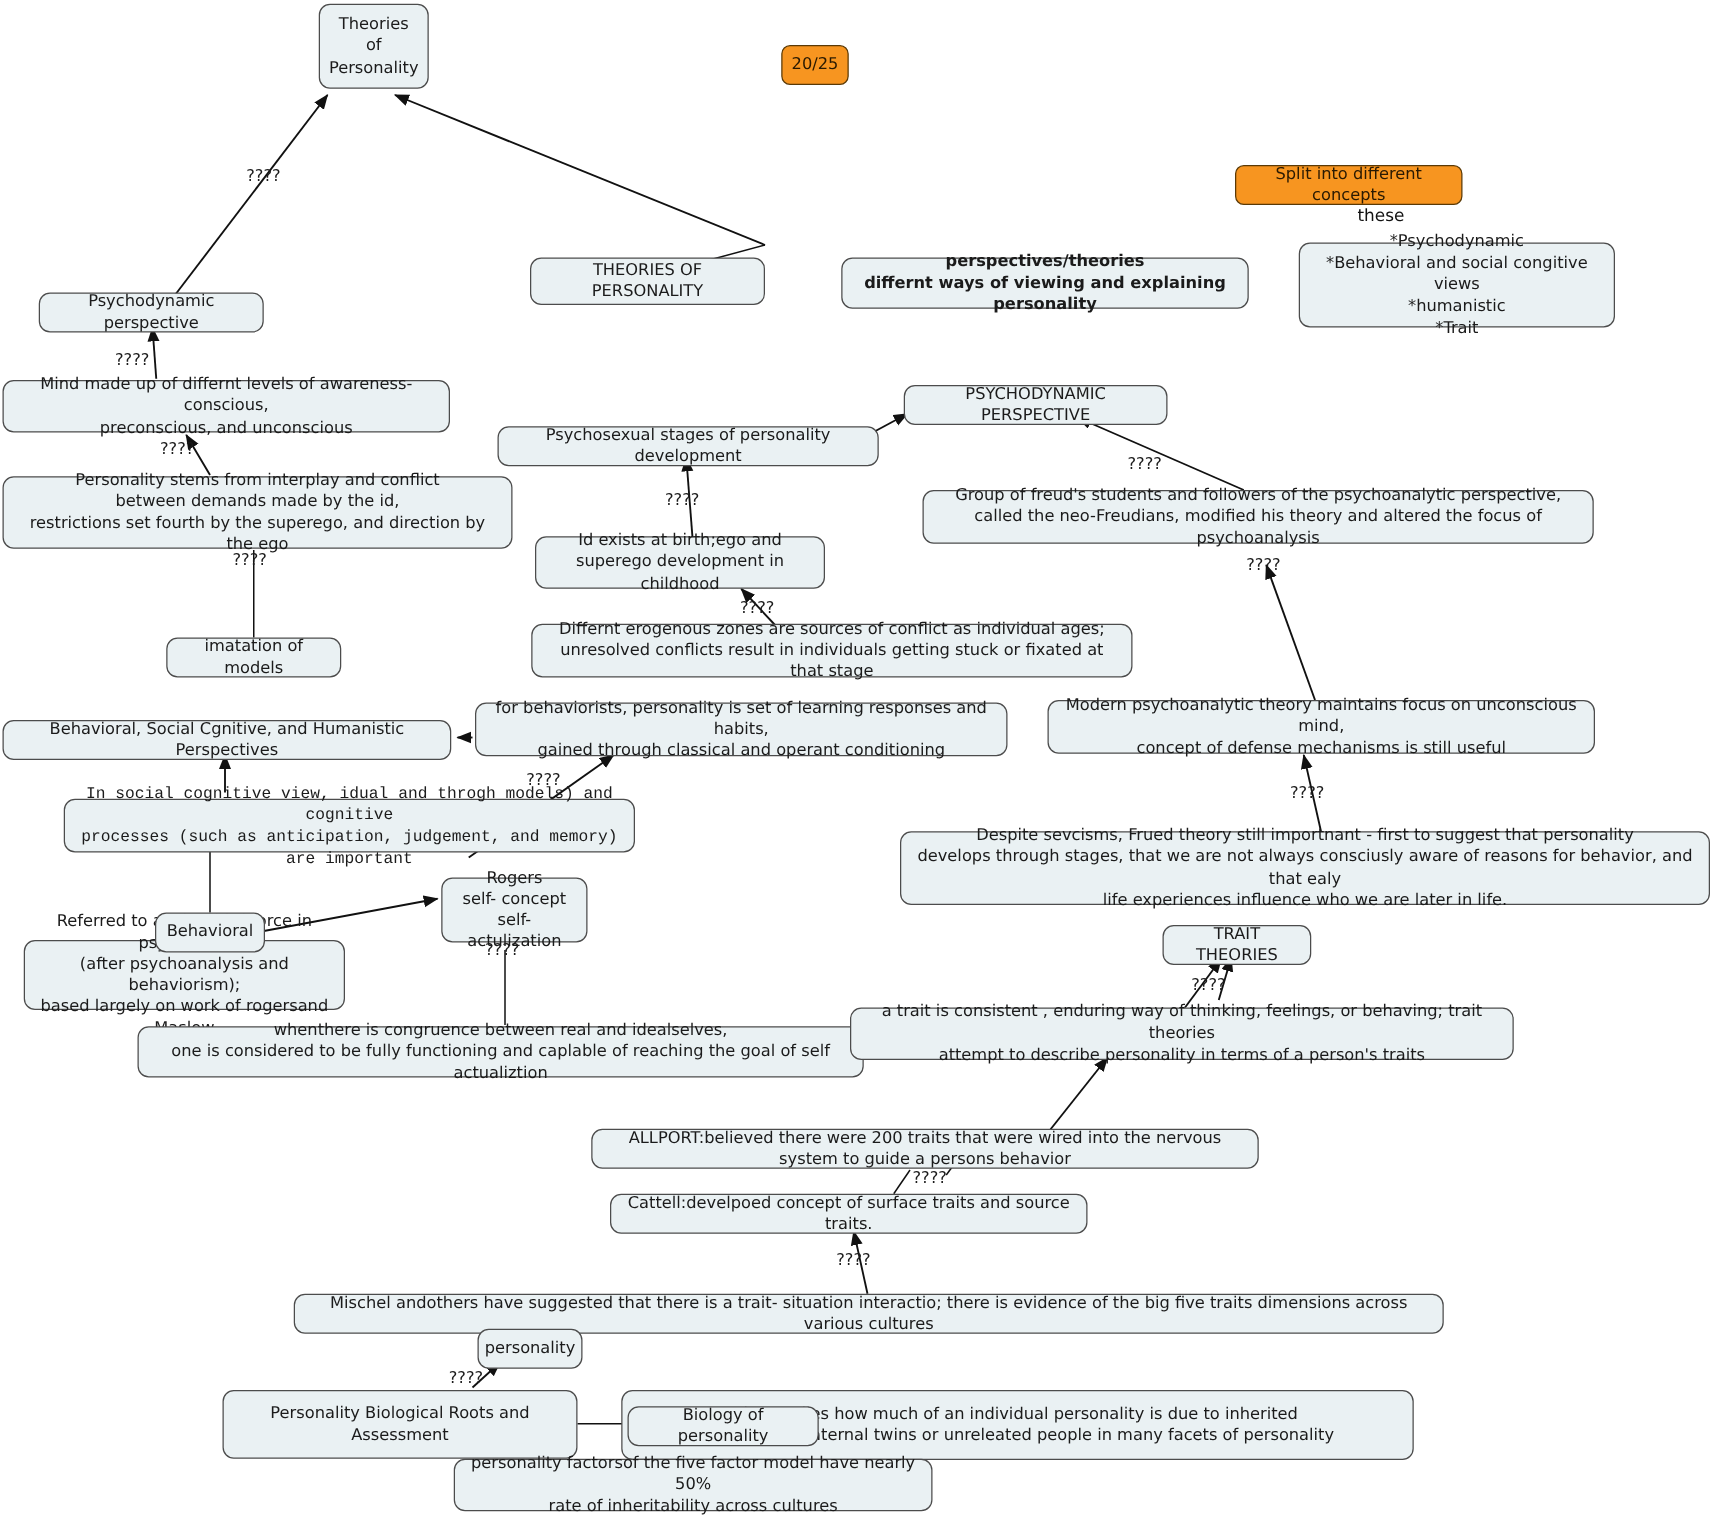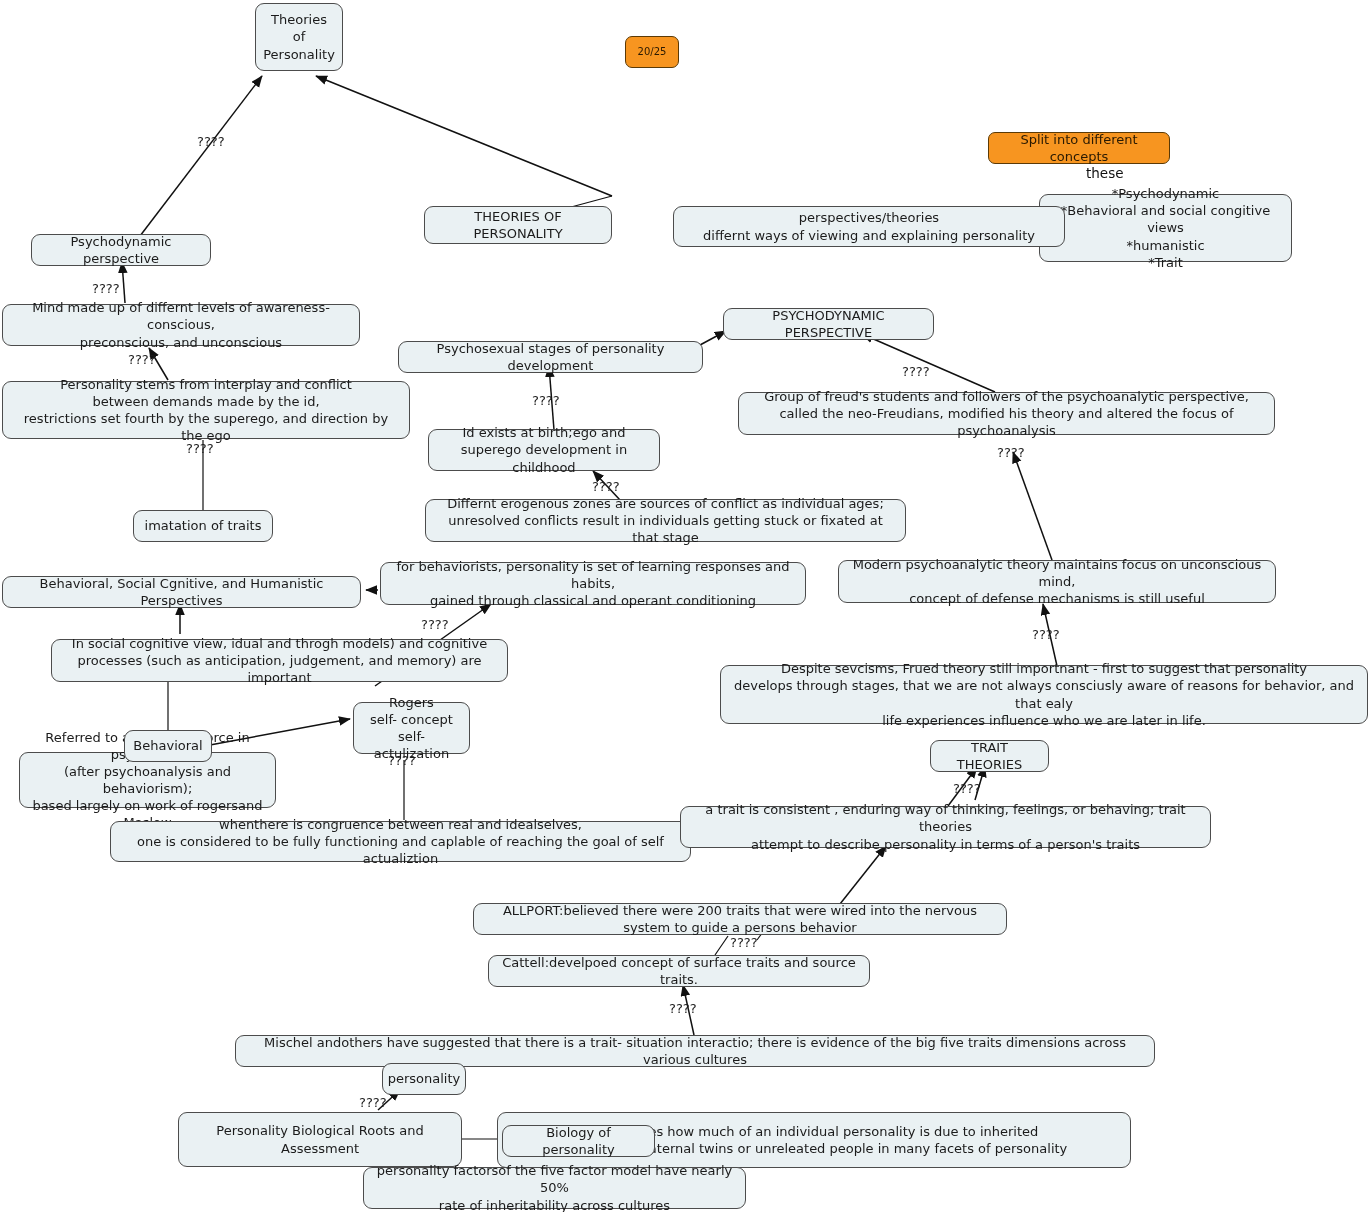--- a/index.html
+++ b/index.html
@@ -52,21 +52,21 @@
     border: 1px solid #5b3a06;
     color: #2a1a02;
     border-radius: 7px;
     font-size: 13px;
   }
   .node.badge {
     background: #f79520;
     border: 1px solid #5b3a06;
     color: #2a1a02;
     border-radius: 7px;
-    font-size: 10px;
+    font-size: 13px;
   }
   .node.overlap {
     z-index: 4;
   }
   .edge-label {
     position: absolute;
     font-size: 13px;
     color: #1b1b1b;
     z-index: 3;
     background: transparent;
@@ -159,37 +159,37 @@
   <div class="free-text" style="left:1086px; top:165px;">these</div>
 
   <div class="node" style="left:1039px; top:194px; width:253px; height:68px;">*Psychodynamic
 *Behavioral and social congitive views
 *humanistic
 *Trait</div>
 
 
   <div class="node" style="left:424px; top:206px; width:188px; height:38px;">THEORIES OF PERSONALITY</div>
 
-  <div class="node" style="left:673px; top:206px; width:392px; height:41px;">perspectives/theories
+  <div class="node" style="left:673px; top:206px; width:326px; height:41px;font-weight:bold;">perspectives/theories
 differnt ways of viewing and explaining personality</div>
 
   <div class="node" style="left:31px; top:234px; width:180px; height:27px;">Psychodynamic perspective</div>
 
   <div class="edge-label" style="left:197px; top:134px;">????</div>
 
   <div class="node" style="left:2px; top:304px; width:358px; height:42px;">Mind made up of differnt levels of awareness-conscious,
 preconscious, and unconscious</div>
   <div class="edge-label" style="left:92px; top:281px;">????</div>
 
   <div class="node" style="left:2px; top:381px; width:408px; height:58px;">Personality stems from interplay and conflict
 between demands made by the id,
 restrictions set fourth by the superego, and direction by the ego</div>
   <div class="edge-label" style="left:128px; top:352px;">????</div>
 
-  <div class="node" style="left:133px; top:510px; width:140px; height:26px;">imatation of traits</div>
+  <div class="node" style="left:133px; top:510px; width:140px; height:26px;">imatation of models</div>
   <div class="edge-label" style="left:186px; top:441px;">????</div>
 
   <div class="node" style="left:398px; top:341px; width:305px; height:26px;">Psychosexual stages of personality development</div>
 
   <div class="node" style="left:723px; top:308px; width:211px; height:25px;">PSYCHODYNAMIC PERSPECTIVE</div>
 
   <div class="node" style="left:428px; top:429px; width:232px; height:42px;">Id exists at birth;ego and
 superego development in childhood</div>
   <div class="edge-label" style="left:532px; top:393px;">????</div>
 
@@ -203,21 +203,21 @@
 
   <div class="node" style="left:838px; top:560px; width:438px; height:43px;">Modern psychoanalytic theory maintains focus on unconscious mind,
 concept of defense mechanisms is still useful</div>
   <div class="edge-label" style="left:997px; top:445px;">????</div>
 
   <div class="node" style="left:2px; top:576px; width:359px; height:28px;">Behavioral, Social Cgnitive, and Humanistic Perspectives</div>
 
   <div class="node" style="left:380px; top:562px; width:426px; height:43px;">for behaviorists, personality is set of learning responses and habits,
 gained through classical and operant conditioning</div>
 
-  <div class="node" style="left:51px; top:639px; width:457px; height:43px;">In social cognitive view, idual and throgh models) and cognitive
+  <div class="node" style="left:51px; top:639px; width:457px; height:43px;font-family:Liberation Mono, monospace;">In social cognitive view, idual and throgh models) and cognitive
 processes (such as anticipation, judgement, and memory) are important</div>
   <div class="edge-label" style="left:421px; top:617px;">????</div>
 
   <div class="node overlap" style="left:124px; top:730px; width:88px; height:26px;">Behavioral</div>
 
   <div class="node" style="left:353px; top:702px; width:117px; height:52px;">Rogers
 self- concept
 self- actulization</div>
 
   <div class="node" style="left:19px; top:752px; width:257px; height:56px;">Referred to as the third force in psychology

